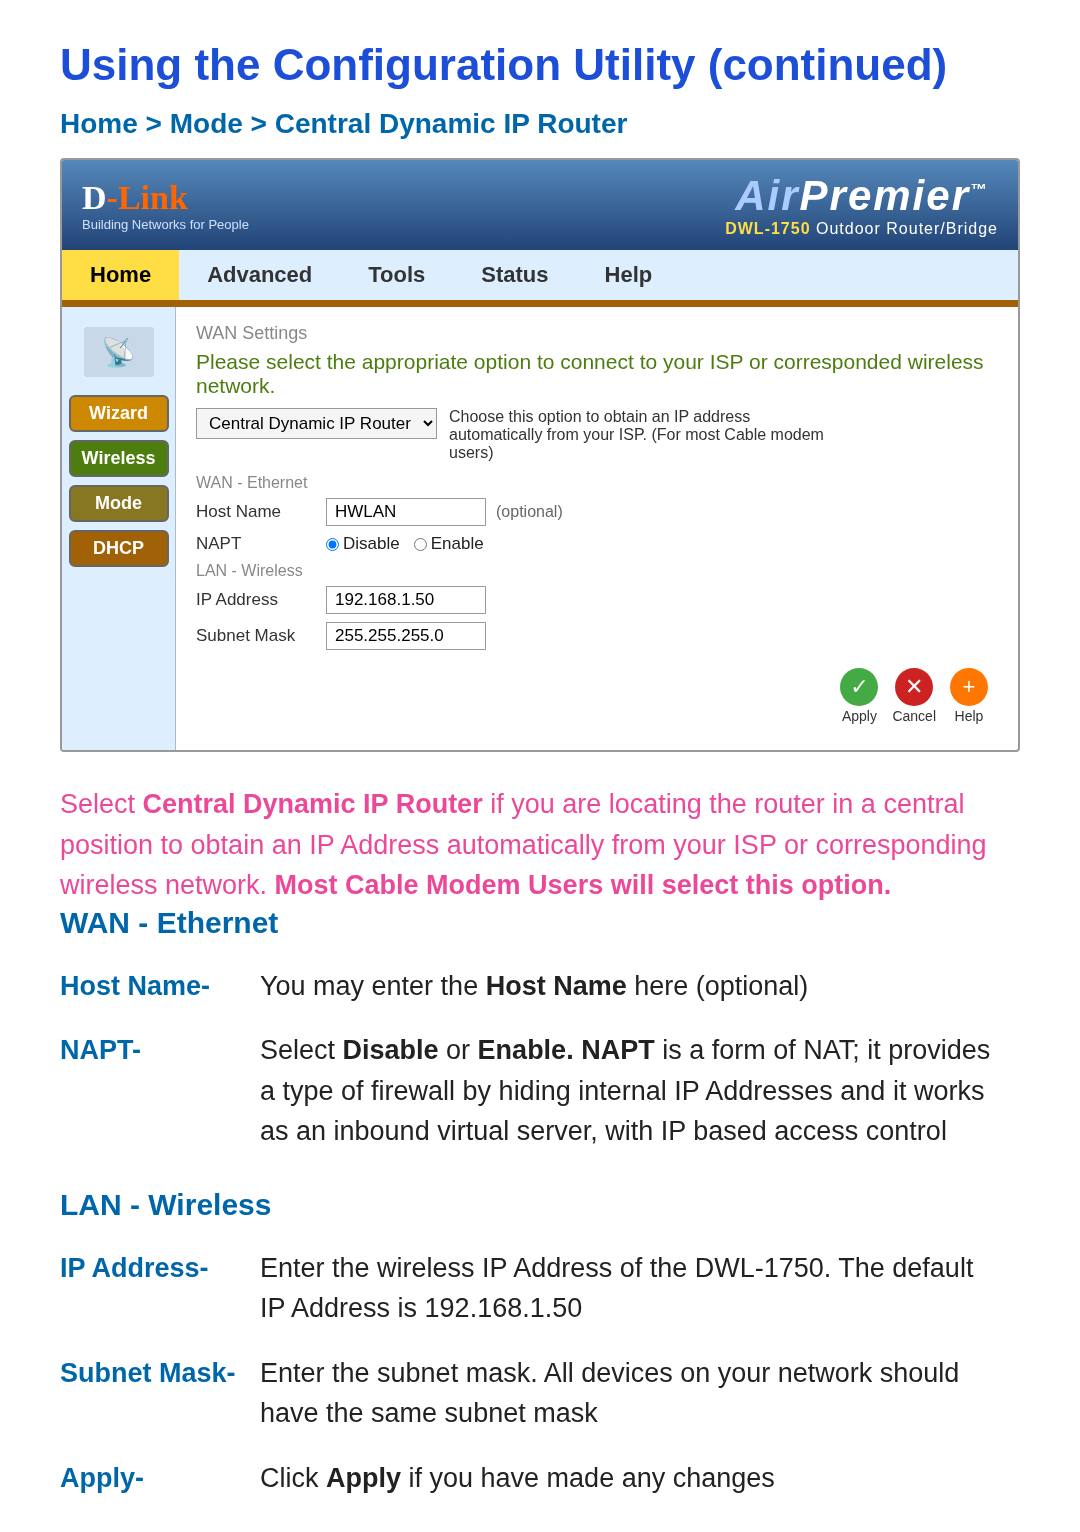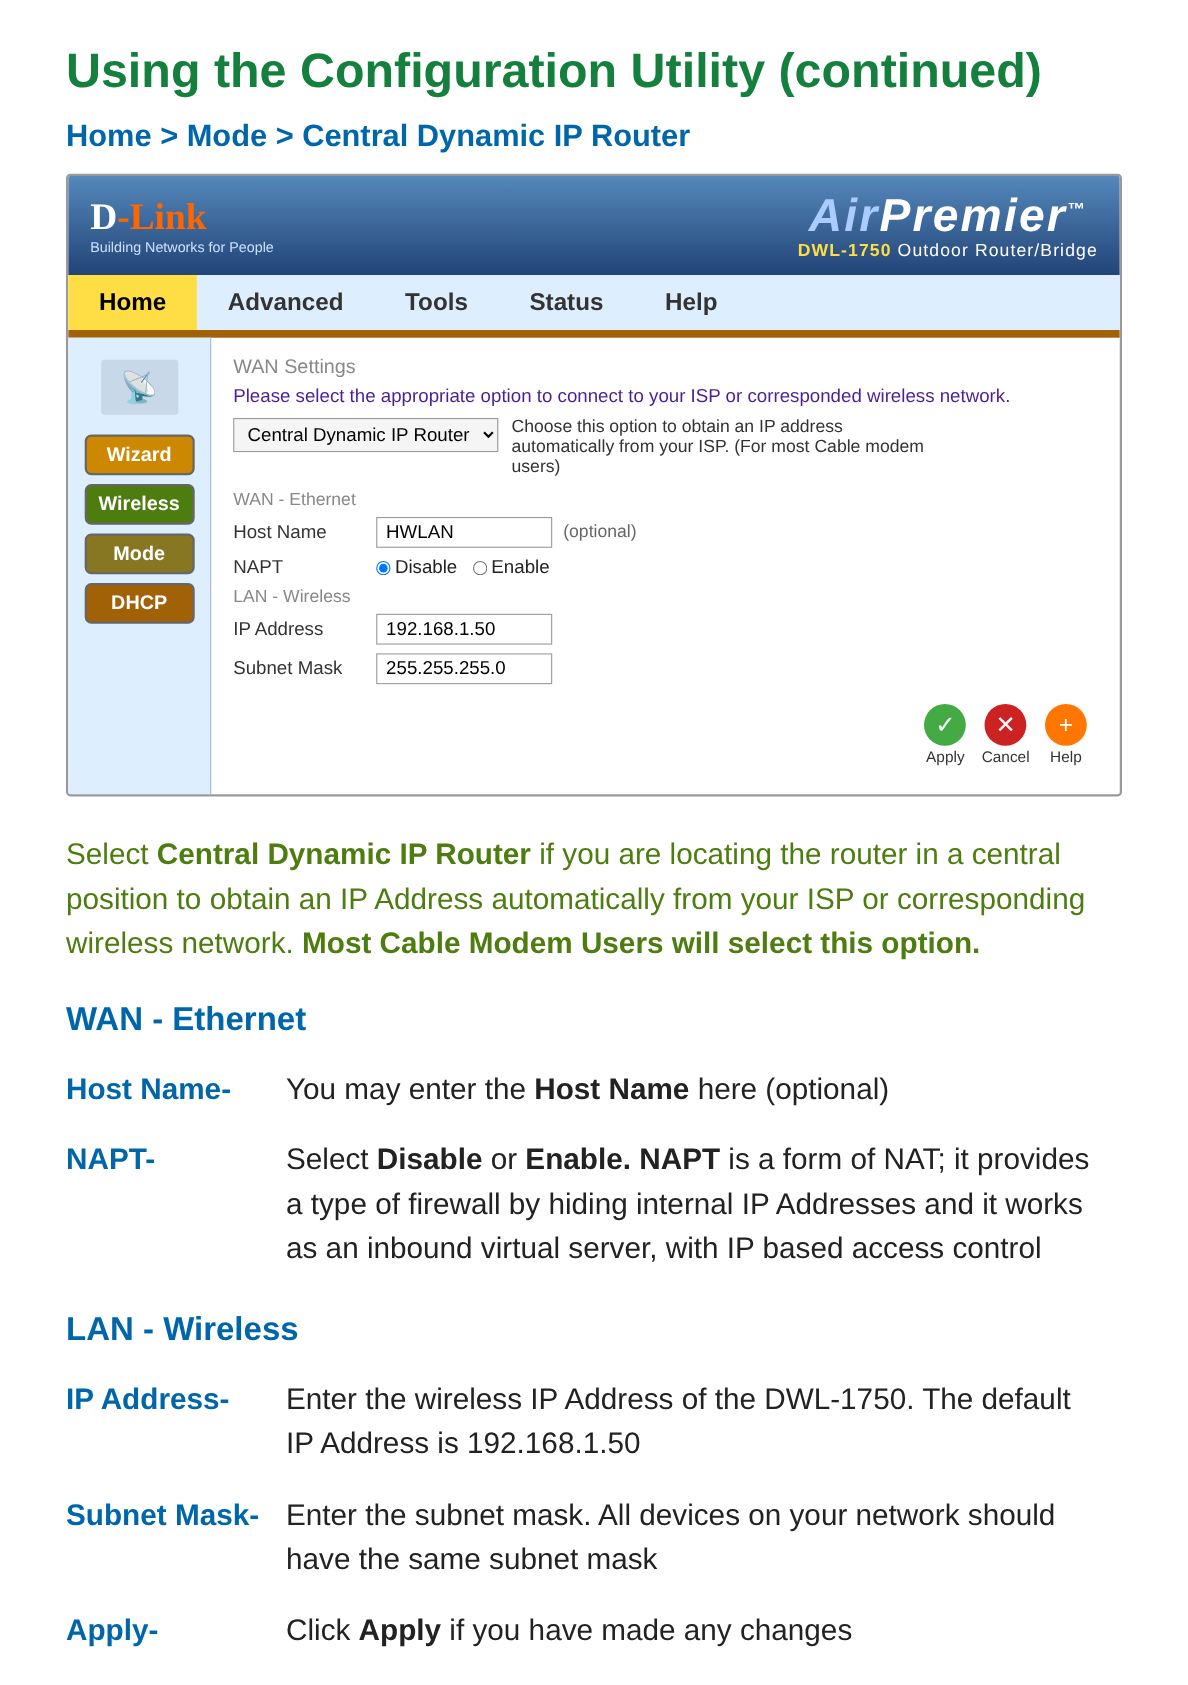--- a/index.html
+++ b/index.html
@@ -8,21 +8,21 @@
       background: #ffffff;
       width: 1080px;
       min-height: 1532px;
       padding: 40px 60px;
       font-size: 28px;
       color: #222;
     }
 
     
     .page-title {
-      color: #15803d;
+      color: #1d4ed8;
       font-size: 44px;
       font-weight: bold;
       margin-bottom: 18px;
     }
 
     
     .breadcrumb {
       color: #0066aa;
       font-size: 28px;
       font-weight: bold;
@@ -117,21 +117,21 @@
       background: #ffdd44;
       color: #000;
     }
 
     
     .content-area {
       display: flex;
     }
 
     .sidebar {
-      width: 130px;
+      width: 114px;
       background: #ddeeff;
       border-right: 1px solid #aabbcc;
       padding: 10px 0;
       display: flex;
       flex-direction: column;
       gap: 8px;
       align-items: center;
     }
 
     .sidebar-icon-container {
@@ -168,23 +168,23 @@
     }
 
     .section-title {
       font-size: 18px;
       color: #888;
       font-weight: normal;
       margin-bottom: 6px;
     }
 
     .description-text {
-      font-size: 17px;
+      font-size: 21px;
       margin-bottom: 10px;
-      color: #4c1d95;
+      color: #4d7c0f;
     }
 
     .mode-select-row {
       display: flex;
       align-items: flex-start;
       margin-bottom: 12px;
       gap: 12px;
     }
 
     .mode-select {
@@ -279,22 +279,21 @@
 
     .action-label {
       font-size: 14px;
       color: #333;
     }
 
     
     .body-description {
       font-size: 27px;
       line-height: 1.5;
-      margin-bottom: 32px;
-      color: #4d7c0f;
+      color: #ec4899;
     }
 
     .body-description strong {
       font-weight: bold;
     }
 
     .info-section-title {
       color: #0066aa;
       font-weight: bold;
       font-size: 30px;

